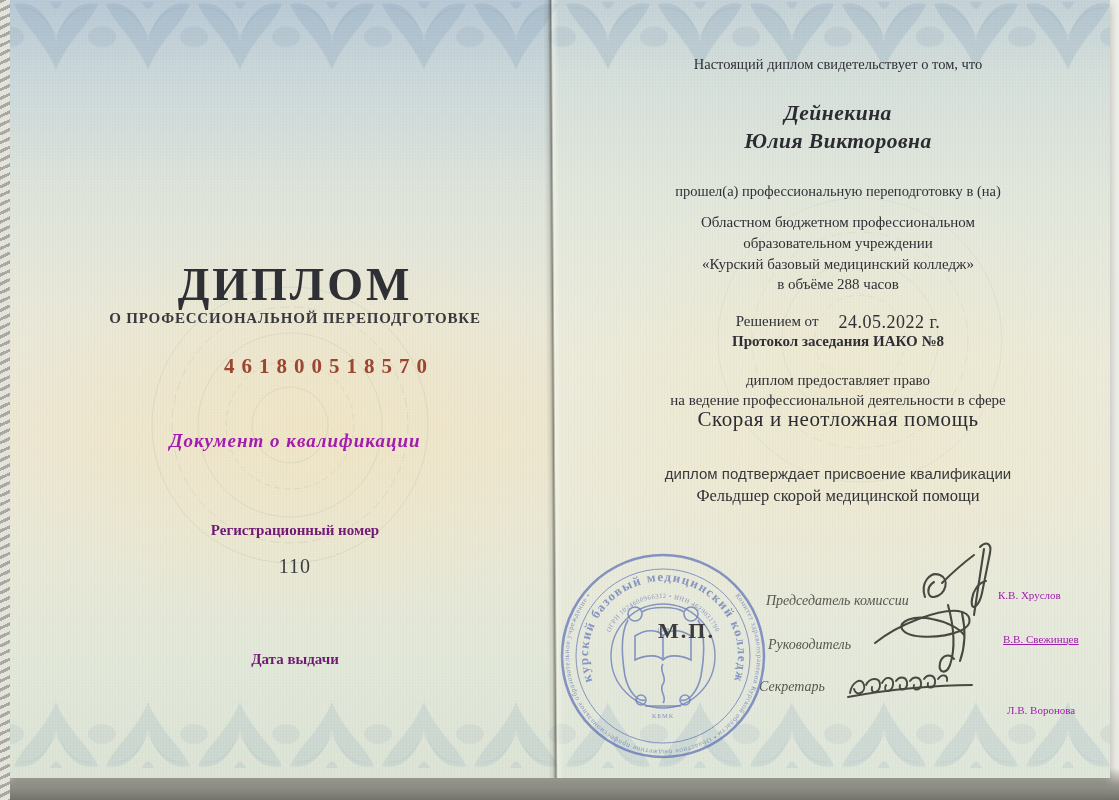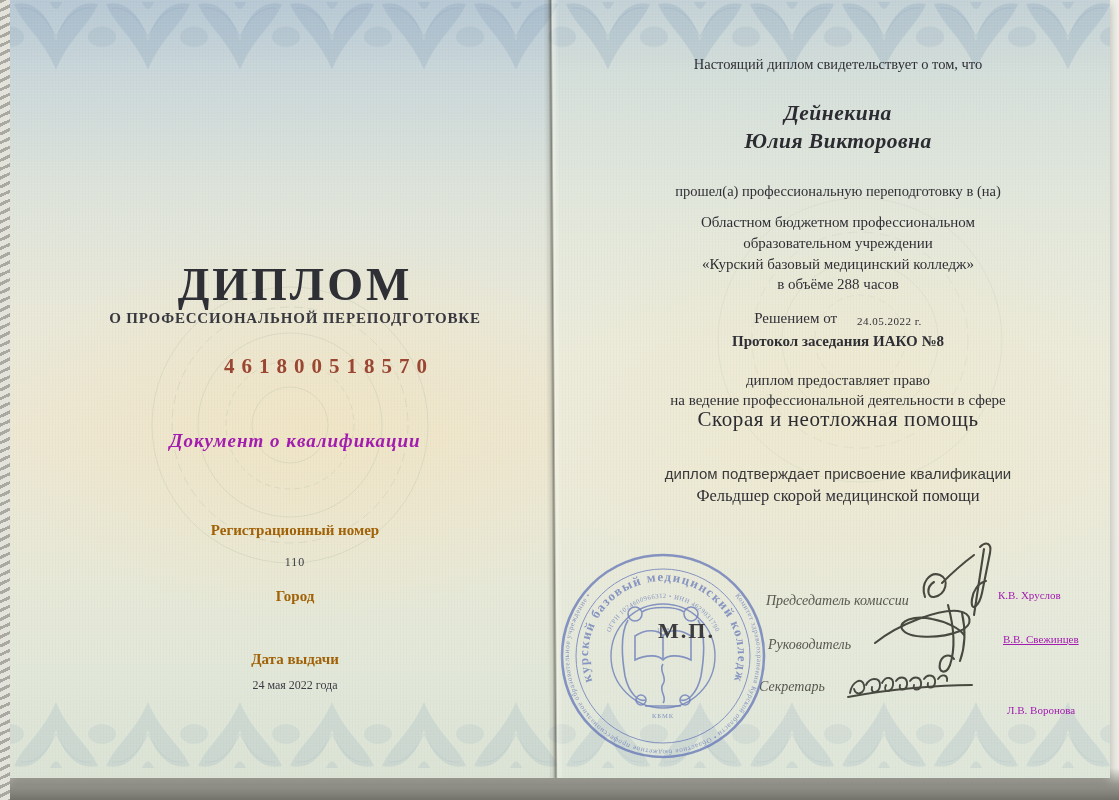--- a/index.html
+++ b/index.html
@@ -45,30 +45,30 @@
   }
   .rosette{position:absolute;pointer-events:none;}
 
   .lp-text{position:absolute;left:8px;width:554px;text-align:center;color:#35353c;}
   .rp-text{position:absolute;left:545px;width:566px;text-align:center;color:#2f2f35;}
 
   .t-title{top:258px;font-size:46px;font-weight:700;letter-spacing:3px;color:#2f2f36;}
   .t-subtitle{top:310px;font-size:15px;font-weight:700;letter-spacing:.8px;color:#38383f;}
   .t-serial{top:354px;font-size:21px;font-weight:600;letter-spacing:7px;color:#9a4632;padding-left:34px;}
   .t-doctype{top:430px;font-size:19px;font-weight:700;font-style:italic;letter-spacing:1px;color:#a21caf;}
-  .t-small-label{font-size:15px;font-weight:700;color:#a16207;}
-  .t-small-value{font-size:12px;color:#3b3b43;}
+  .t-small-label{font-size:15px;font-weight:700;color:#701a75;}
+  .t-small-value{font-size:20px;color:#3b3b43;}
 
   .t-intro{top:56px;font-size:14.5px;}
   .t-surname{top:101px;font-size:21.5px;font-weight:700;font-style:italic;letter-spacing:.5px;color:#2b2b31;}
   .t-name2{top:129px;font-size:21.5px;font-weight:700;font-style:italic;letter-spacing:.5px;color:#2b2b31;}
   .t-completed{top:183px;font-size:14.5px;}
   .t-inst{top:212px;font-size:15px;line-height:20.8px;}
   .t-decision{top:310px;font-size:15px;}
-  .t-decision .date{display:inline-block;margin-left:20px;font-size:11px;transform:translateY(2px);letter-spacing:.5px;}
+  .t-decision .date{display:inline-block;margin-left:20px;font-size:18px;transform:translateY(2px);letter-spacing:.5px;}
   .t-protocol{top:333px;font-size:15px;font-weight:600;}
   .t-rights{top:371px;font-size:15px;line-height:19.5px;}
   .t-field{top:407px;font-size:21px;letter-spacing:.6px;color:#2b2b31;}
   .t-qual-caption{top:465px;font-size:15px;font-family:"Liberation Sans",sans-serif;color:#3a3a3a;}
   .t-qual{top:486px;font-size:16.5px;}
 
   .sig-role{position:absolute;font-size:14px;font-style:italic;color:#57574f;text-align:right;}
   .sig-name{position:absolute;font-size:11px;color:#a21caf;white-space:nowrap;}
   .seal{position:absolute;left:545px;top:548px;opacity:.88;}
   .mp{position:absolute;left:648px;top:618px;font-size:22px;font-weight:700;letter-spacing:2px;color:#3c3c3e;}
@@ -117,23 +117,21 @@
   </svg>
 
   <div class="texture"></div>
 
   <div class="lp-text t-title">ДИПЛОМ</div>
   <div class="lp-text t-subtitle">О ПРОФЕССИОНАЛЬНОЙ ПЕРЕПОДГОТОВКЕ</div>
   <div class="lp-text t-serial">461800518570</div>
   <div class="lp-text t-doctype">Документ о квалификации</div>
   <div class="lp-text t-small-label" style="top:522px;">Регистрационный номер</div>
   <div class="lp-text t-small-value" style="top:555px;letter-spacing:1px;">110</div>
-  <div class="lp-text t-small-label" style="top:588px;">Город</div>
   <div class="lp-text t-small-label" style="top:651px;">Дата выдачи</div>
-  <div class="lp-text t-small-value" style="top:678px;">24 мая 2022 года</div>
 
   <div class="rp-text t-intro">Настоящий диплом свидетельствует о том, что</div>
   <div class="rp-text t-surname">Дейнекина</div>
   <div class="rp-text t-name2">Юлия Викторовна</div>
   <div class="rp-text t-completed">прошел(а) профессиональную переподготовку в (на)</div>
   <div class="rp-text t-inst">
     <div>Областном бюджетном профессиональном</div>
     <div>образовательном учреждении</div>
     <div>«Курский базовый медицинский колледж»</div>
     <div>в объёме 288 часов</div>

